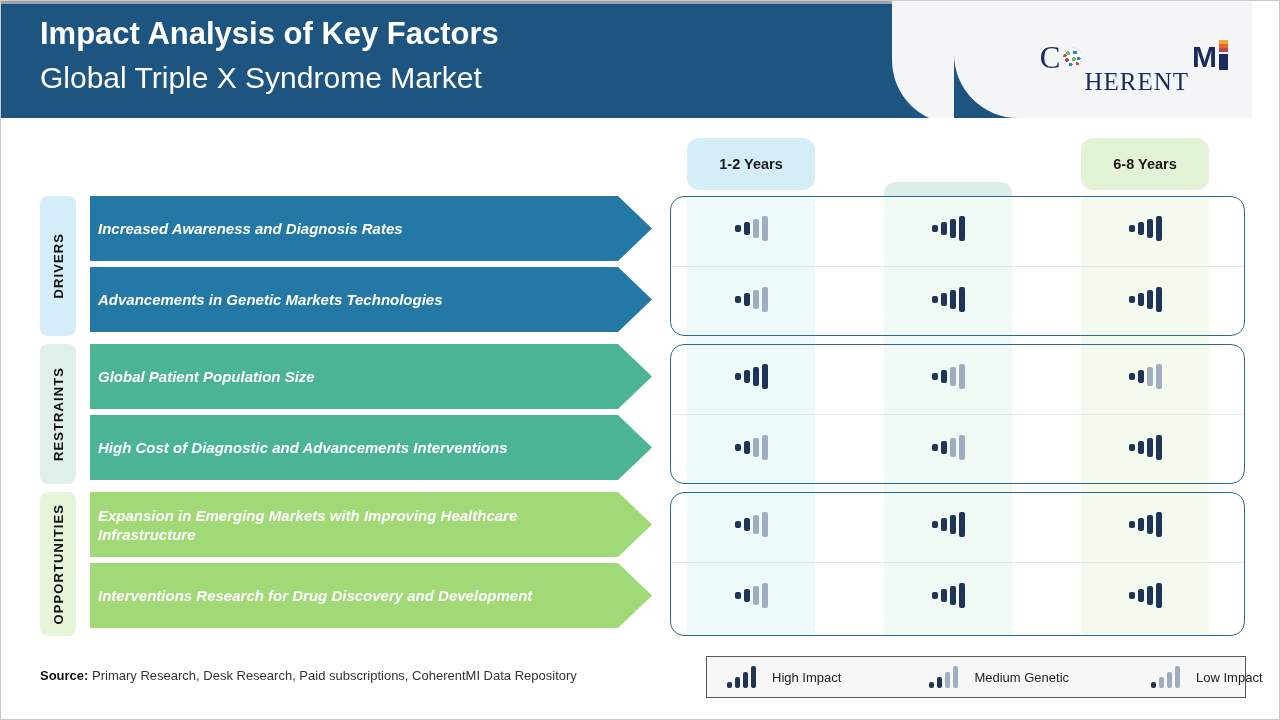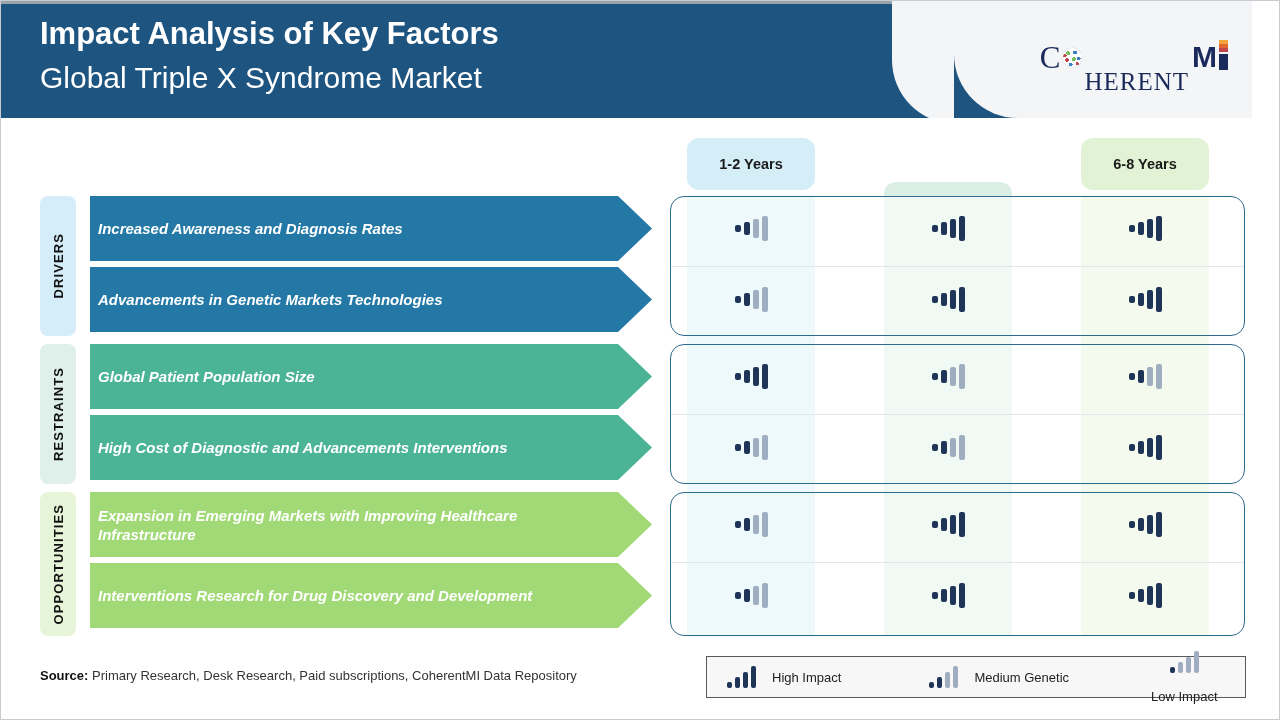--- a/index.html
+++ b/index.html
@@ -184,21 +184,21 @@
   .source b { color:#111; }
 
   .legend {
     position:absolute; left:706px; top:656px; width:540px; height:42px;
     background:#f7f7f7; border:1px solid #5a5a5a;
     display:flex; align-items:center;
   }
   .legend-item { display:flex; align-items:center; gap:16px; }
   .legend-item.li0 { margin-left:20px; }
   .legend-item.li1 { margin-left:88px; }
-  .legend-item.li2 { margin-left:82px;flex-direction:column; }
+  .legend-item.li2 { margin-left:82px; }
   .legend-sig { display:flex; align-items:flex-end; gap:3px; height:22px; }
   .legend-sig b { display:block; width:5px; border-radius:2px; }
   .legend-sig b.n1{height:6px;} .legend-sig b.n2{height:11px;}
   .legend-sig b.n3{height:16px;} .legend-sig b.n4{height:22px;}
   .legend-sig b.on{background:#1f3557;} .legend-sig b.off{background:#9eadbf;}
   .legend-label { font-size:13px; color:#222; white-space:nowrap; }
 
   .page-border { position:absolute; inset:0; border:1px solid #c8ccd0; pointer-events:none; }
 </style>
 </head>

